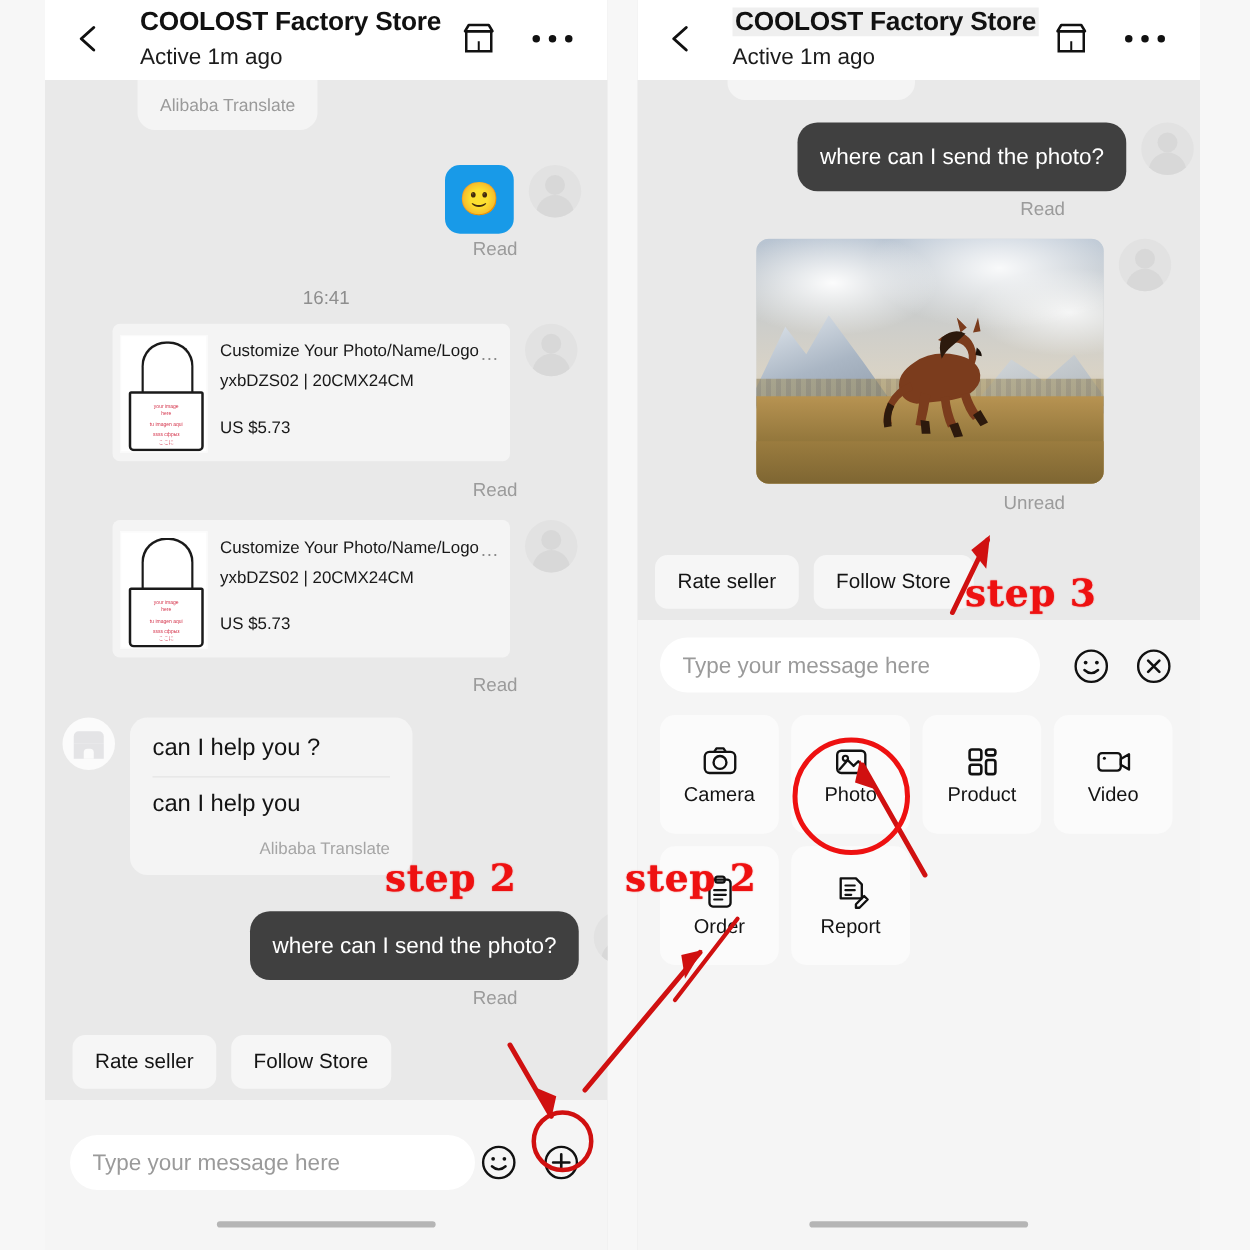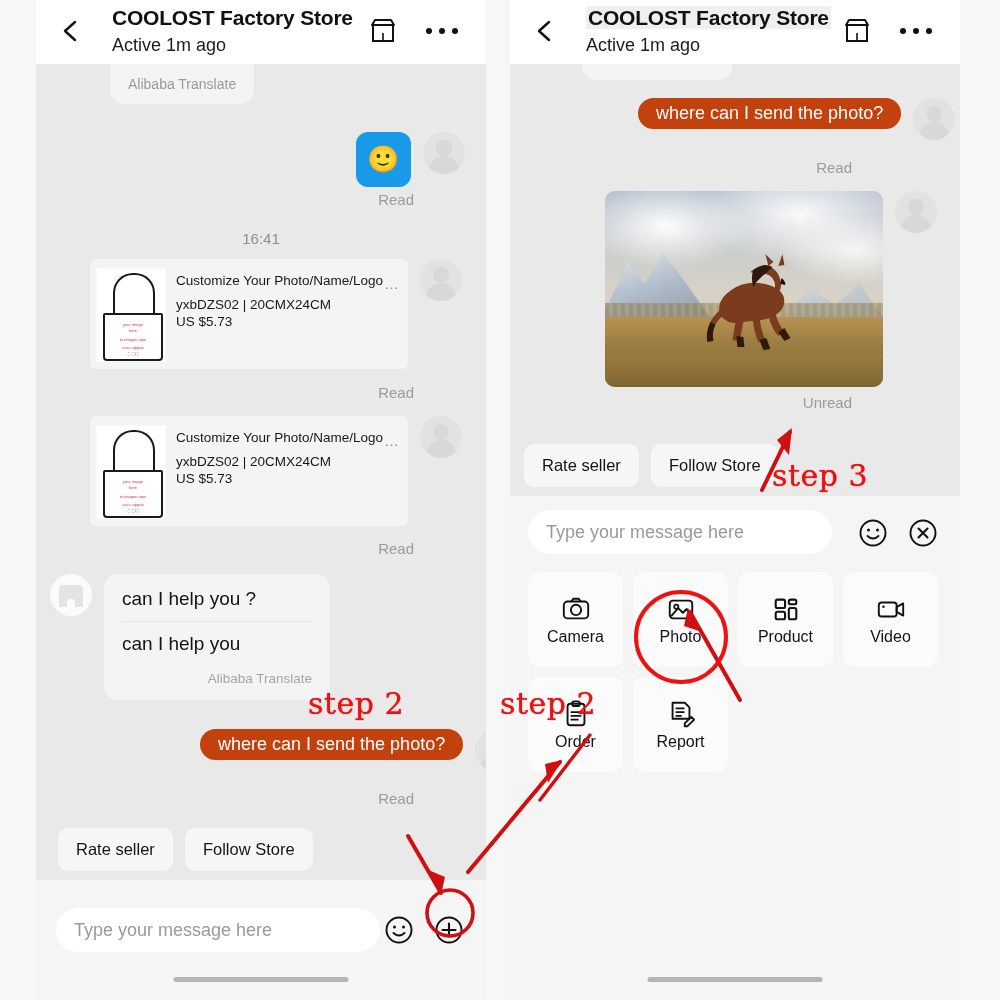--- a/index.html
+++ b/index.html
@@ -36,21 +36,21 @@
   .avatar{width:42px;height:42px;border-radius:50%;background:#e2e2e2;position:relative;overflow:hidden;}
   .avatar.person::before{content:"";position:absolute;left:50%;top:19%;width:16px;height:16px;
         border-radius:50%;background:#d8d8d8;transform:translateX(-50%);}
   .avatar.person::after{content:"";position:absolute;left:50%;top:58%;width:30px;height:24px;
         border-radius:15px 15px 0 0;background:#d8d8d8;transform:translateX(-50%);}
   .avatar.store{background:#fbfbfb;}
   .avatar.store .s1{position:absolute;left:9px;top:11px;width:24px;height:10px;background:#e4e4e6;border-radius:4px 4px 0 0;}
   .avatar.store .s2{position:absolute;left:9px;top:21px;width:24px;height:12px;background:#e4e4e6;}
   .avatar.store .s3{position:absolute;left:17px;top:25px;width:8px;height:8px;background:#fbfbfb;border-radius:3px 3px 0 0;}
 
-  .bubble-blue{background:#c2410c;color:#fff;border-radius:16px;padding:5px 18px;
+  .bubble-blue{background:#404040;color:#fff;border-radius:16px;padding:17px 18px;
       font-size:18px;white-space:nowrap;}
   .bubble-gray{background:#f4f4f4;border-radius:14px;padding:14px 18px;}
   .readmark{font-size:15px;color:#9b9b9b;text-align:right;}
   .tstamp{font-size:15px;color:#8e8e8e;text-align:center;}
 
   .translate-chip{background:#f4f4f4;border-radius:0 0 14px 14px;padding:12px 18px;
       font-size:14px;color:#9a9a9a;}
   .translate-note{font-size:13.5px;color:#a5a5a5;text-align:right;margin-top:16px;}
   .msgline{font-size:19px;color:#131313;}
   .msgdiv{height:1px;background:#e4e4e4;margin:11px 0;}
@@ -65,21 +65,21 @@
             border:1px solid #fafafa;}
   .bag-strap{position:absolute;left:16px;top:4px;width:38px;height:44px;
             border:2px solid #1a1a1a;border-bottom:none;border-radius:20px 20px 0 0;background:transparent;}
   .bag-body{position:absolute;left:6px;top:44px;width:56px;height:44px;border:2px solid #1a1a1a;
             border-radius:2px 2px 4px 4px;background:#fff;}
   .bag-txt{position:absolute;left:0;right:0;text-align:center;color:#d4324a;
             font-size:4px;line-height:6px;transform:scaleY(1.1);}
   .prod-info{flex:1;padding:14px 6px 0 10px;position:relative;}
   .prod-t1{font-size:13.5px;color:#181818;}
   .prod-t2{font-size:13.5px;color:#181818;margin-top:9px;}
-  .prod-t3{font-size:13.5px;color:#181818;margin-top:2px;}
+  .prod-t3{font-size:13.5px;color:#181818;margin-top:22px;}
   .prod-dots{position:absolute;right:8px;top:16px;font-size:15px;color:#8a8a8a;letter-spacing:1px;}
 
   
   .photo-msg{width:278px;height:196px;border-radius:10px;overflow:hidden;position:relative;
      background:linear-gradient(#cfd6dd,#e6e2d8);}
   .sky{position:absolute;inset:0;background:
      radial-gradient(ellipse 120px 60px at 22% 18%, rgba(255,255,255,.95), transparent 70%),
      radial-gradient(ellipse 150px 70px at 70% 12%, rgba(255,255,255,.9), transparent 70%),
      radial-gradient(ellipse 110px 50px at 90% 30%, rgba(255,255,255,.8), transparent 70%),
      linear-gradient(#b8c4d2 0%, #d9d3c6 55%, #cdbfa4 70%, #c9b288 100%);}
@@ -114,21 +114,21 @@
   .attgrid{position:absolute;display:grid;grid-template-columns:repeat(4,95px);gap:10px;}
   .att{width:95px;height:95px;background:#fbfbfb;border-radius:12px;
        display:flex;flex-direction:column;align-items:center;justify-content:center;gap:4px;cursor:pointer;}
   .att-lbl{font-size:16px;color:#131313;}
 
   
   .homebar{position:absolute;bottom:18px;left:50%;transform:translateX(-50%);
        width:175px;height:5px;border-radius:3px;background:#b5b5b5;}
 
   
-  .step{position:absolute;color:#ee1111;font-weight:normal;font-size:30px;
+  .step{position:absolute;color:#ee1111;font-weight:bold;font-size:30px;
        font-family:"DejaVu Serif", serif;letter-spacing:.5px;
        text-shadow:0 0 1px #ee1111;}
   .anno-svg{position:absolute;inset:0;pointer-events:none;}
 </style>
 </head>
 <body>
 
 <div class="stage">
 
   <div class="panel" id="panel-left">

